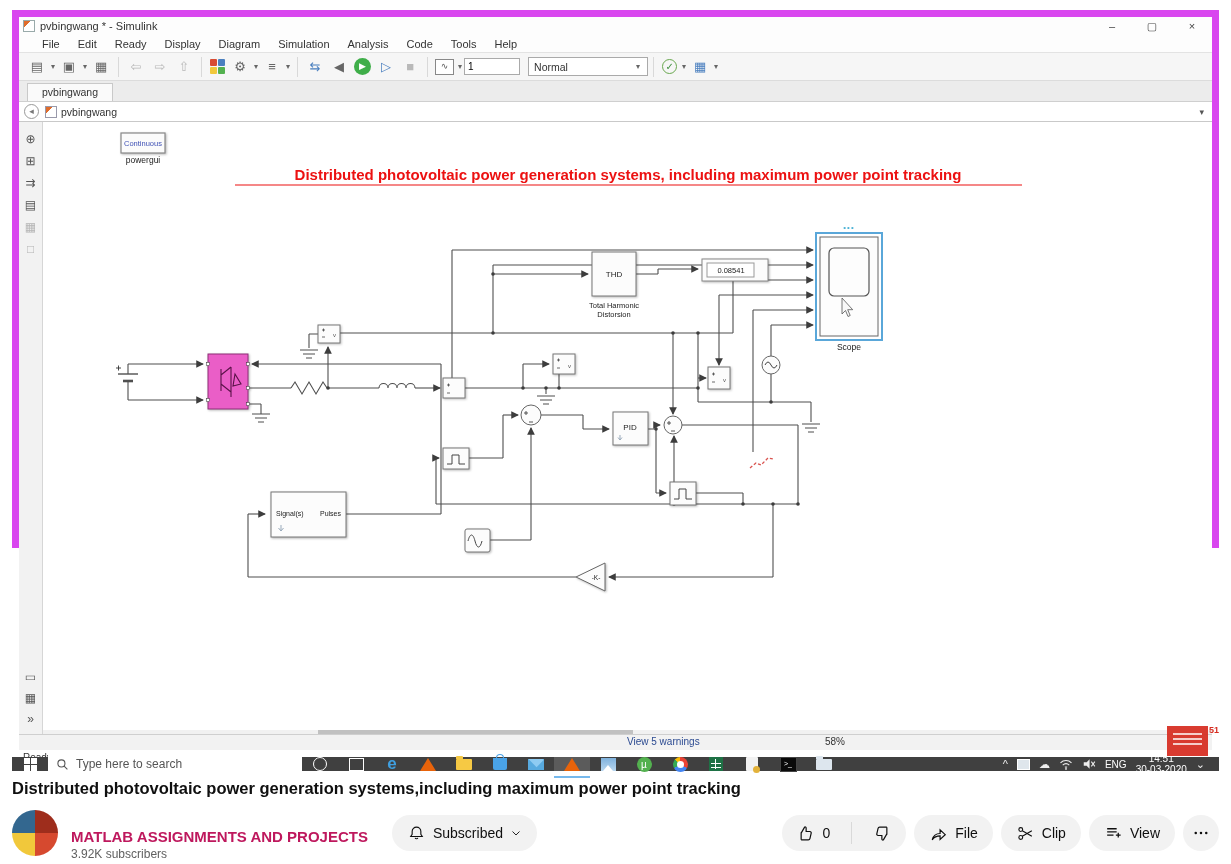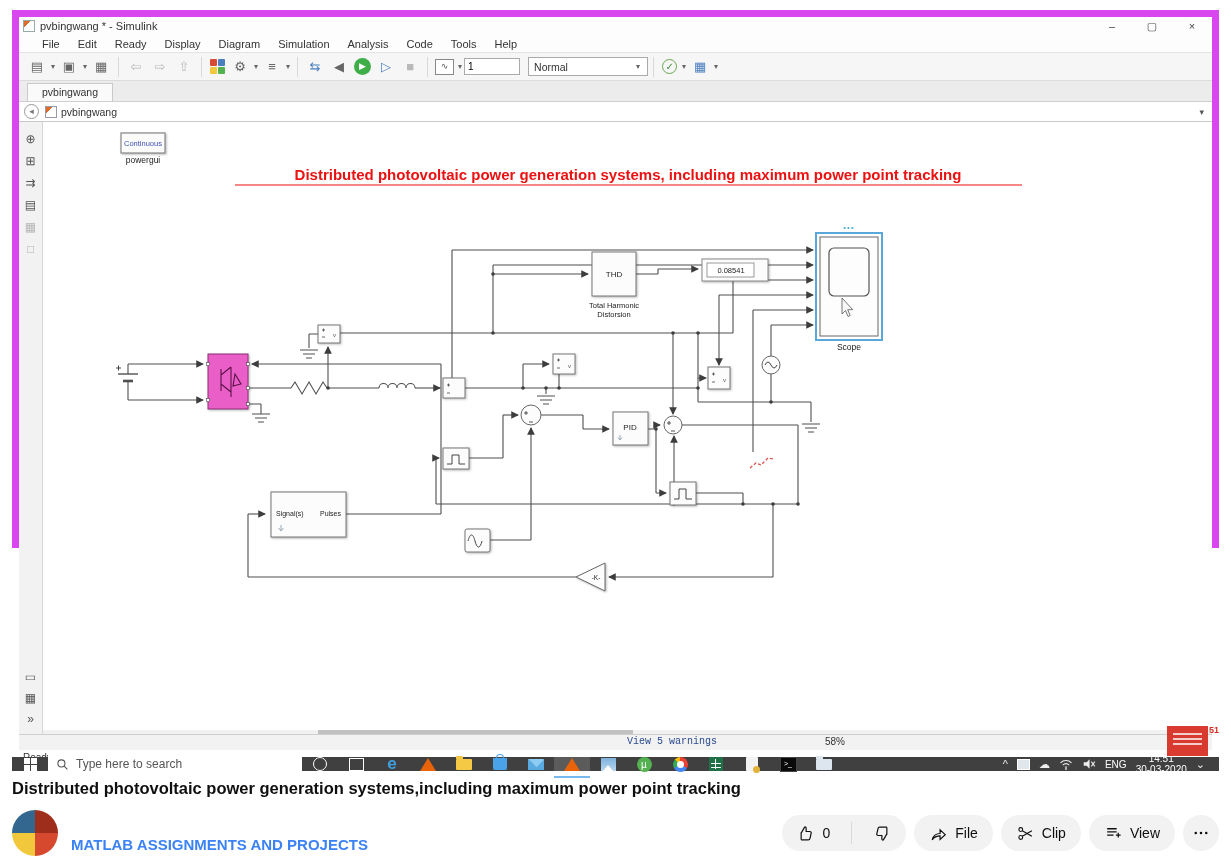--- a/index.html
+++ b/index.html
@@ -35,21 +35,21 @@
   .content{position:relative;height:612px;display:flex;}
   .rail{width:23px;background:#f2f2f2;border-right:1px solid #d6d6d6;display:flex;flex-direction:column;align-items:center;font-size:12px;color:#555;}
   .rail .g1{margin-top:10px;display:flex;flex-direction:column;gap:8px;align-items:center;}
   .rail .g2{margin-top:auto;margin-bottom:8px;display:flex;flex-direction:column;gap:7px;align-items:center;}
   .rail span.dim{color:#b5b5b5;}
   .canvas{position:relative;flex:1;background:#fff;overflow:hidden;}
   .hscroll{position:absolute;left:0;right:0;bottom:0;height:4px;background:#f1f1f1;}
   .hthumb{position:absolute;left:275px;width:315px;top:0;height:4px;background:#c1c1c1;}
   .statusbar{height:15px;background:#f2f2f2;border-top:1px solid #cfcfcf;font-size:10px;color:#333;position:relative;}
   .statusbar .ready{position:absolute;left:4px;top:17px;}
-  .statusbar .warn{position:absolute;left:608px;top:1px;color:#2b4a91;font-family:Liberation Mono, monospace;}
+  .statusbar .warn{position:absolute;left:608px;top:1px;color:#2b4a91;}
   .statusbar .zoom{position:absolute;left:806px;top:1px;}
   
   .taskbar{position:absolute;left:12px;top:737px;width:1207px;height:14px;background:#404040;display:flex;align-items:center;color:#fff;margin-top:20px;}
   .startbtn{width:36px;height:27px;display:flex;align-items:center;justify-content:center;}
   .winlogo{display:grid;grid-template-columns:6px 6px;grid-template-rows:6px 6px;gap:1px;}
   .winlogo div{background:#fff;}
   .searchbox{width:238px;height:25px;background:#fff;display:flex;align-items:center;gap:7px;padding:0 8px;color:#555;font-size:12px;}
   .ticon{width:36px;height:27px;display:flex;align-items:center;justify-content:center;font-size:14px;}
   .ticon.active{background:rgba(255,255,255,.14);box-shadow:inset 0 -2px 0 #76b9ed;}
   .folder{width:16px;height:11px;background:#f6c944;border-radius:1px;position:relative;}
@@ -78,21 +78,21 @@
   .timestack{text-align:center;line-height:11px;font-size:10px;}
   .trayglyph{font-size:11px;color:#eee;}
   .redbox{position:absolute;left:1167px;top:726px;width:41px;height:30px;background:rgba(214,44,32,.93);z-index:9;padding-top:4px;box-sizing:border-box;}
   .redbox i{display:block;height:2px;background:rgba(255,255,255,.75);margin:3px 6px;}
   .timer45{position:absolute;left:1209px;top:725px;color:#d62c20;font-size:9px;font-weight:bold;z-index:9;}
   
   .yt-title{position:absolute;left:12px;top:779px;font-size:16.5px;font-weight:bold;color:#0f0f0f;}
   .yt-row{position:absolute;left:12px;top:808px;width:1207px;height:50px;display:flex;align-items:center;}
   .avatar{width:46px;height:46px;border-radius:50%;background:conic-gradient(#9e2d1c 0 90deg,#d6492f 90deg 180deg,#f1c83b 180deg 270deg,#33678f 270deg 360deg);}
   .chinfo{margin-left:13px;line-height:1.25;}
-  .chname{font-size:15px;font-weight:bold;color:#3b82f6;margin-top:24px;}
+  .chname{font-size:15px;font-weight:bold;color:#be185d;margin-top:24px;}
   .chsubs{font-size:12px;color:#606060;}
   .pill{height:36px;border-radius:18px;background:#f2f2f2;display:flex;align-items:center;gap:7px;padding:0 15px;font-size:14px;color:#0f0f0f;white-space:nowrap;}
   .subbtn{margin-left:24px;}
   .actions{margin-left:auto;display:flex;align-items:center;gap:8px;}
   .likepill{padding:0;}
   .likepill .seg{display:flex;align-items:center;gap:7px;padding:0 14px;height:100%;}
   .likediv{width:1px;height:22px;background:#d9d9d9;}
   .morebtn{width:36px;height:36px;border-radius:50%;background:#f2f2f2;display:flex;align-items:center;justify-content:center;}
   svg.ic{display:block;}
   svg text{font-family:"Liberation Sans",sans-serif;}
@@ -502,20 +502,30 @@
     <i></i>
   </div>
 <span class="timer45">51</span>
 
 <div class="yt-title">Distributed photovoltaic power generation systems,including maximum power point tracking</div>
 
 <div class="yt-row">
   <div class="avatar"></div>
   <div class="chinfo">
     <div class="chname">MATLAB ASSIGNMENTS AND PROJECTS</div>
+    <div class="chsubs">3.92K subscribers</div>
+  </div>
+  <div class="pill subbtn">
+    <svg class="ic" width="19" height="19" viewBox="0 0 24 24">
+        <path d="M12,4 a5.5,5.5 0 0 1 5.5,5.5 V13 l1.8,2.8 H4.7 L6.5,13 V9.5 A5.5,5.5 0 0 1 12,4 z M10.3,17.5 a1.8,1.8 0 0 0 3.4,0" fill="none" stroke="#0f0f0f" stroke-width="1.4"></path>
+      </svg>
+    <span>Subscribed</span>
+    <svg class="ic" width="12" height="12" viewBox="0 0 24 24">
+        <path d="M5,9 l7,7 7,-7" fill="none" stroke="#0f0f0f" stroke-width="1.8"></path>
+      </svg>
   </div>
   <div class="actions">
     <div class="pill likepill">
       <div class="seg">
         <svg class="ic" width="19" height="19" viewBox="0 0 24 24">
             <path d="M6.5,10.5 V20 M6.5,11.5 l4.2,-7.2 c0.6,-1 2.1,-0.5 2.1,0.7 V9.5 h4.8 c1.1,0 1.9,1 1.6,2.1 l-1.6,6.8 c-0.2,0.9 -1,1.6 -2,1.6 H6.5" fill="none" stroke="#0f0f0f" stroke-width="1.5"></path>
           </svg>
         <span>0</span>
       </div>
       <div class="likediv"></div>

